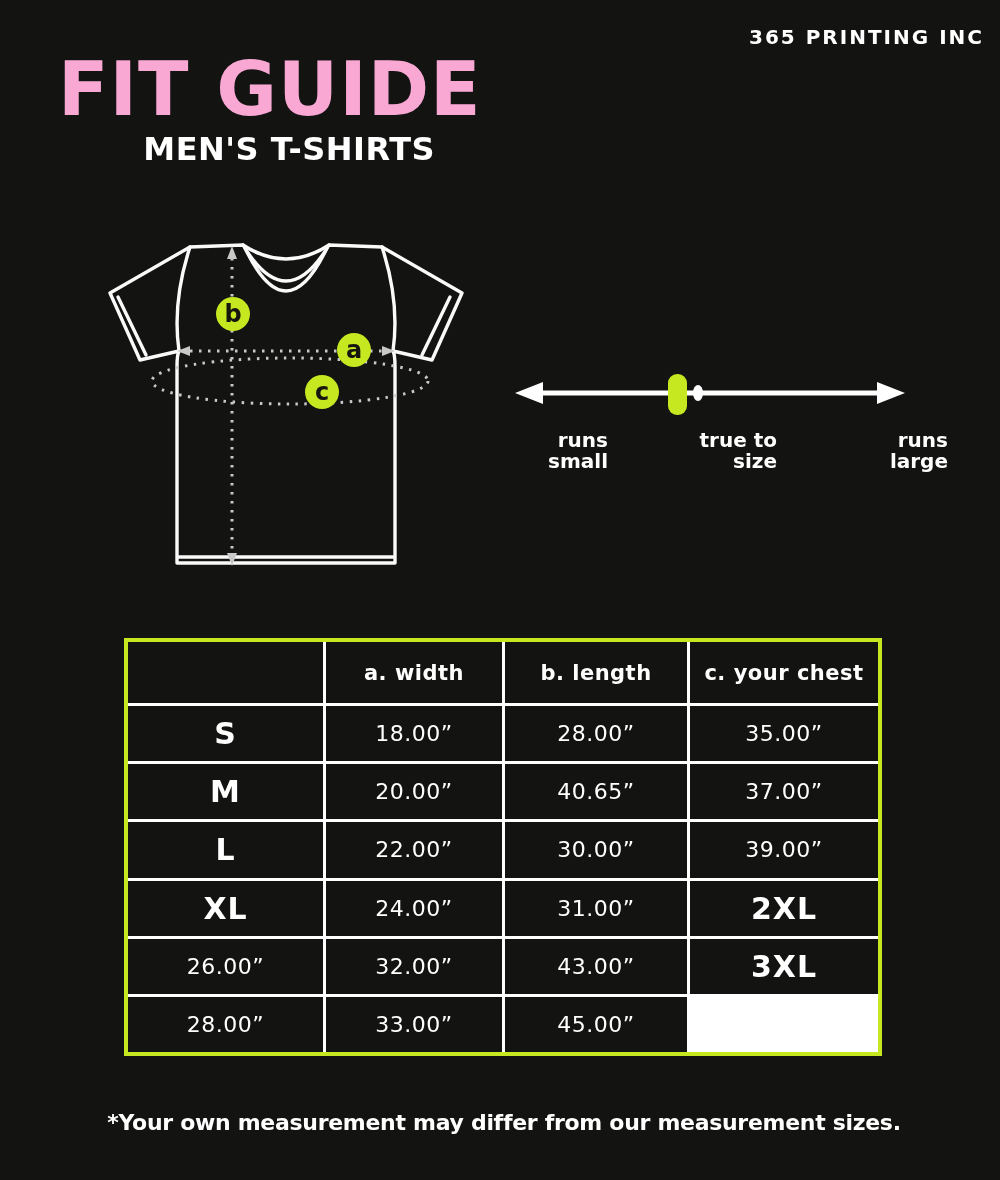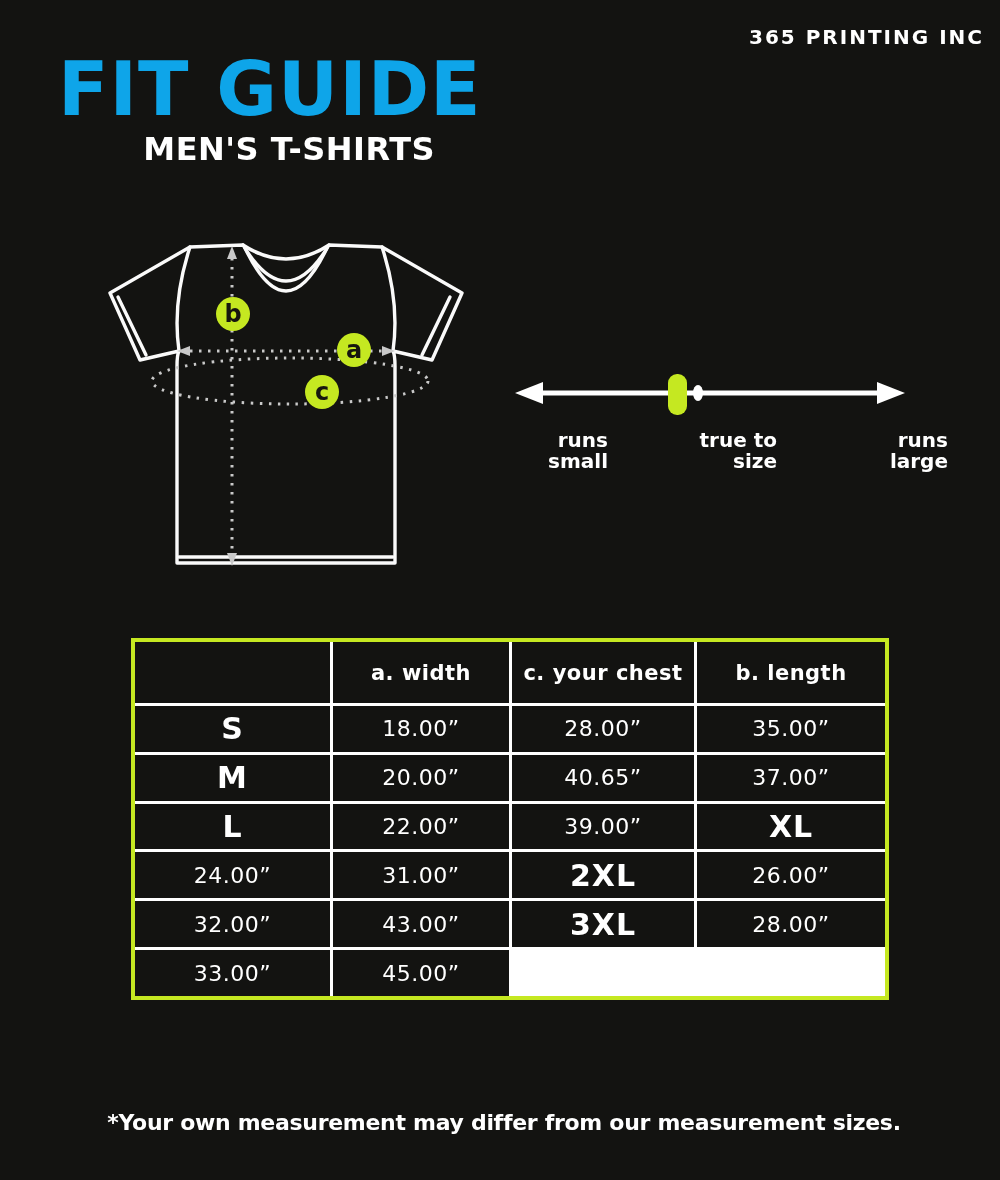--- a/index.html
+++ b/index.html
@@ -13,41 +13,41 @@
   }
   .abs{position:absolute;}
   .brand{
     top:25px;right:16px;
     font-size:20px;font-weight:bold;letter-spacing:2px;
     white-space:nowrap;
   }
   .title{
     top:52px;left:58px;margin:0;
     font-size:74px;font-weight:800;line-height:1;
-    color:#0ea5e9;letter-spacing:1px;white-space:nowrap;
+    color:#f9a8d4;letter-spacing:1px;white-space:nowrap;
   }
   .subtitle{
     top:133px;right:565px;
     font-size:32px;font-weight:800;line-height:1;
     letter-spacing:0.5px;white-space:nowrap;
   }
   .tshirt-svg{left:102px;top:242px;}
   .scale-svg{left:505px;top:366px;}
   .scale-label{
     top:430px;width:140px;
     font-size:20px;font-weight:bold;line-height:21px;
     text-align:right;
   }
   .scale-label span{display:block;}
   .lbl-small{left:468px;}
   .lbl-true{left:637px;}
   .lbl-large{left:808px;}
 
   .size-table{
-    left:131px;top:638px;width:758px;height:362px;
+    left:124px;top:638px;width:758px;height:418px;
     box-sizing:border-box;
     border:4px solid #c5e821;
     background:#ffffff;
     display:grid;
     grid-template-columns:195px 176px 182px 1fr;
     grid-template-rows:61px repeat(6,1fr);
     gap:3px;
   }
   .cell{
     background:#131311;
@@ -128,35 +128,36 @@
   <span>size</span>
 </div>
 <div class="abs scale-label lbl-large">
   <span>runs</span>
   <span>large</span>
 </div>
 
 <div class="abs size-table">
   <div class="cell header"></div>
   <div class="cell header">a. width</div>
+  <div class="cell header">b. length</div>
   <div class="cell header">c. your chest</div>
-  <div class="cell header">b. length</div>
 
   <div class="cell size">S</div>
   <div class="cell value">18.00”</div>
   <div class="cell value">28.00”</div>
   <div class="cell value">35.00”</div>
 
   <div class="cell size">M</div>
   <div class="cell value">20.00”</div>
   <div class="cell value">40.65”</div>
   <div class="cell value">37.00”</div>
 
   <div class="cell size">L</div>
   <div class="cell value">22.00”</div>
+  <div class="cell value">30.00”</div>
   <div class="cell value">39.00”</div>
 
   <div class="cell size">XL</div>
   <div class="cell value">24.00”</div>
   <div class="cell value">31.00”</div>
 
   <div class="cell size">2XL</div>
   <div class="cell value">26.00”</div>
   <div class="cell value">32.00”</div>
   <div class="cell value">43.00”</div>

